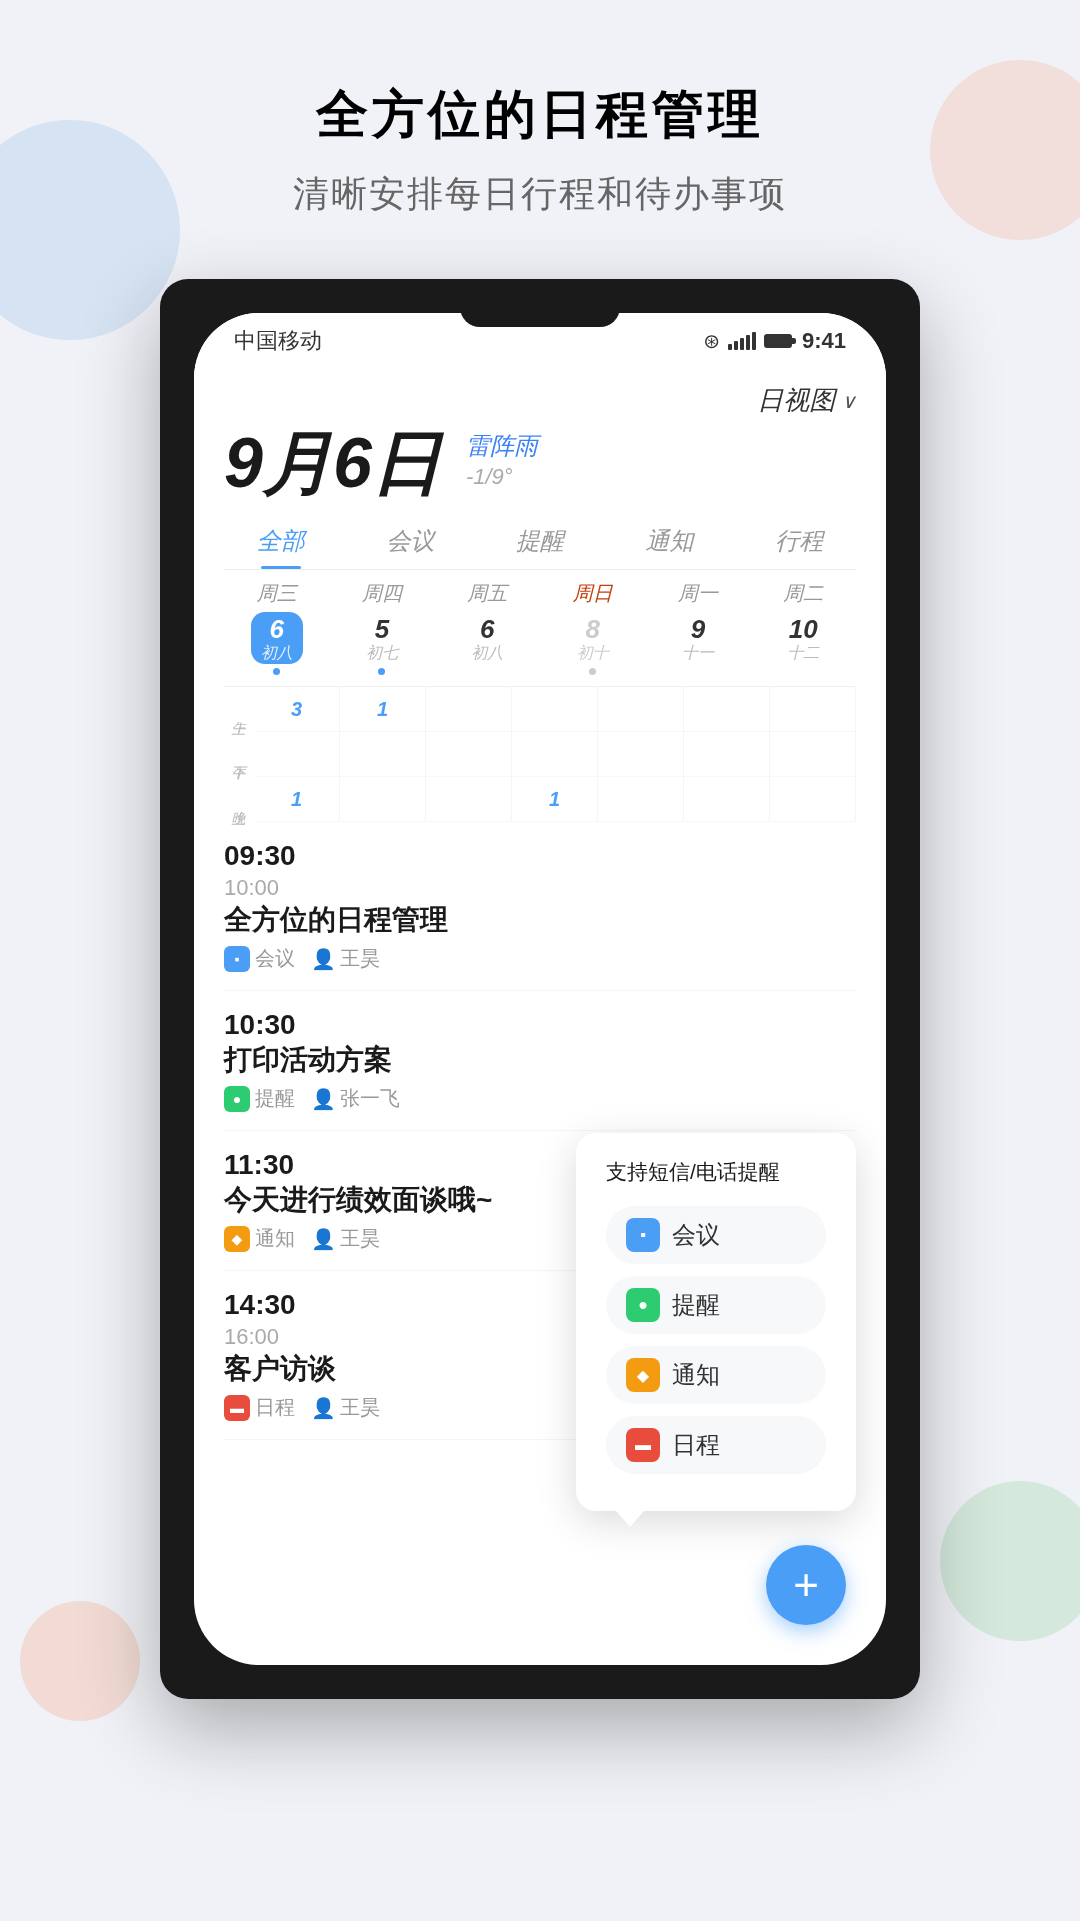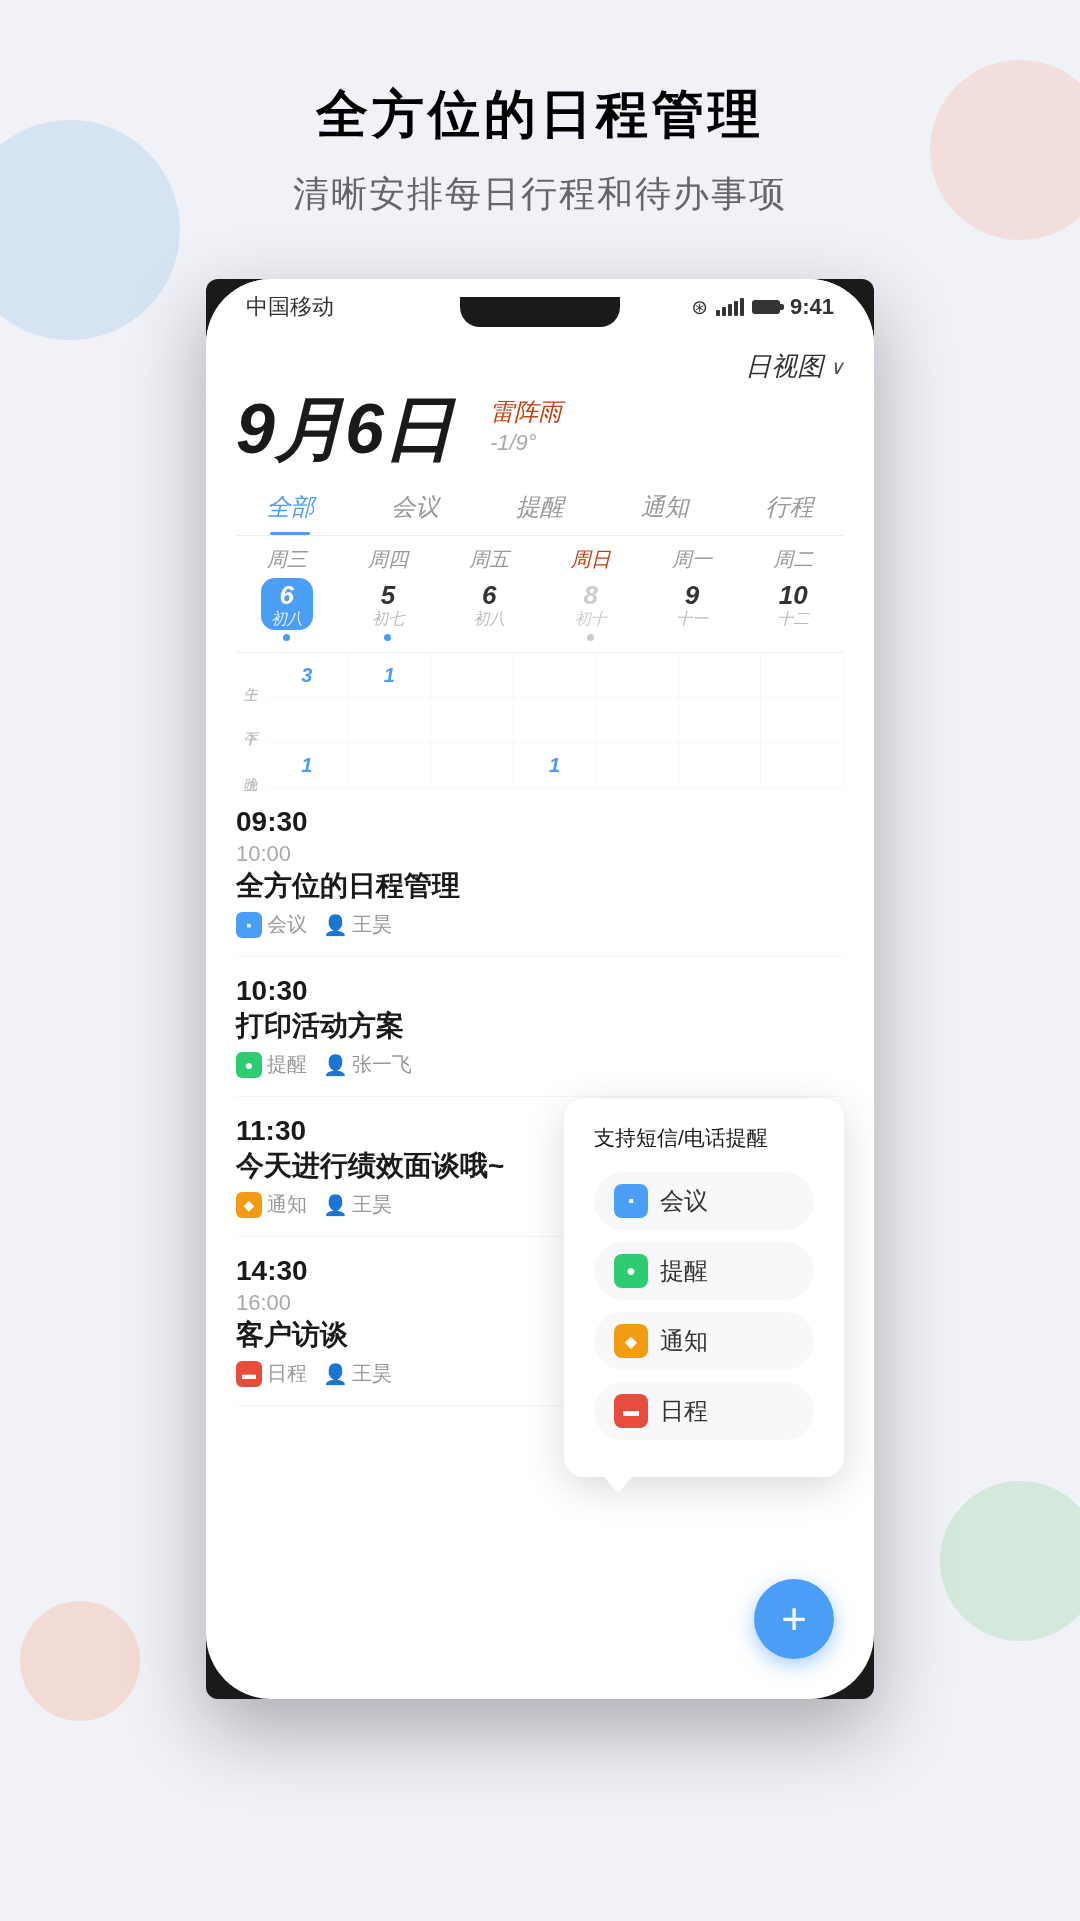--- a/index.html
+++ b/index.html
@@ -78,25 +78,25 @@
 
     
     .phone-container {
       position: relative;
       z-index: 2;
       display: flex;
       justify-content: center;
       margin-top: 20px;
     }
     .phone-frame {
-      width: 668px;
+      width: 760px;
       height: 1420px;
       background: #1a1a1a;
-      border-radius: 12px;
-      padding: 0;
+      border-radius: 28px;
+      padding: 34px;
       box-shadow: 0 30px 80px rgba(0,0,0,0.3);
       position: relative;
     }
     .phone-notch {
       position: absolute;
       top: 18px;
       left: 50%;
       transform: translateX(-50%);
       width: 160px;
       height: 30px;
@@ -151,33 +151,33 @@
       gap: 6px;
       color: #333;
       font-size: 26px;
     }
     .chevron-down { font-size: 20px; color: #555; }
 
     
     .date-weather {
       display: flex;
       align-items: flex-end;
-      gap: 36px;
+      gap: 24px;
       padding: 5px 0 15px;
     }
     .date-main {
       font-size: 70px;
       font-weight: 700;
       color: #1a1a1a;
       line-height: 1;
     }
     .weather-info {
       padding-bottom: 8px;
     }
-    .weather-type { font-size: 24px; color: #c2410c; }
+    .weather-type { font-size: 24px; color: #3b82f6; }
     .weather-temp { font-size: 22px; color: #aaa; margin-top: 2px; }
 
     
     .tabs {
       display: flex;
       border-bottom: 1px solid #eee;
       margin-bottom: 0;
       gap: 16px;
     }
     .tab {

